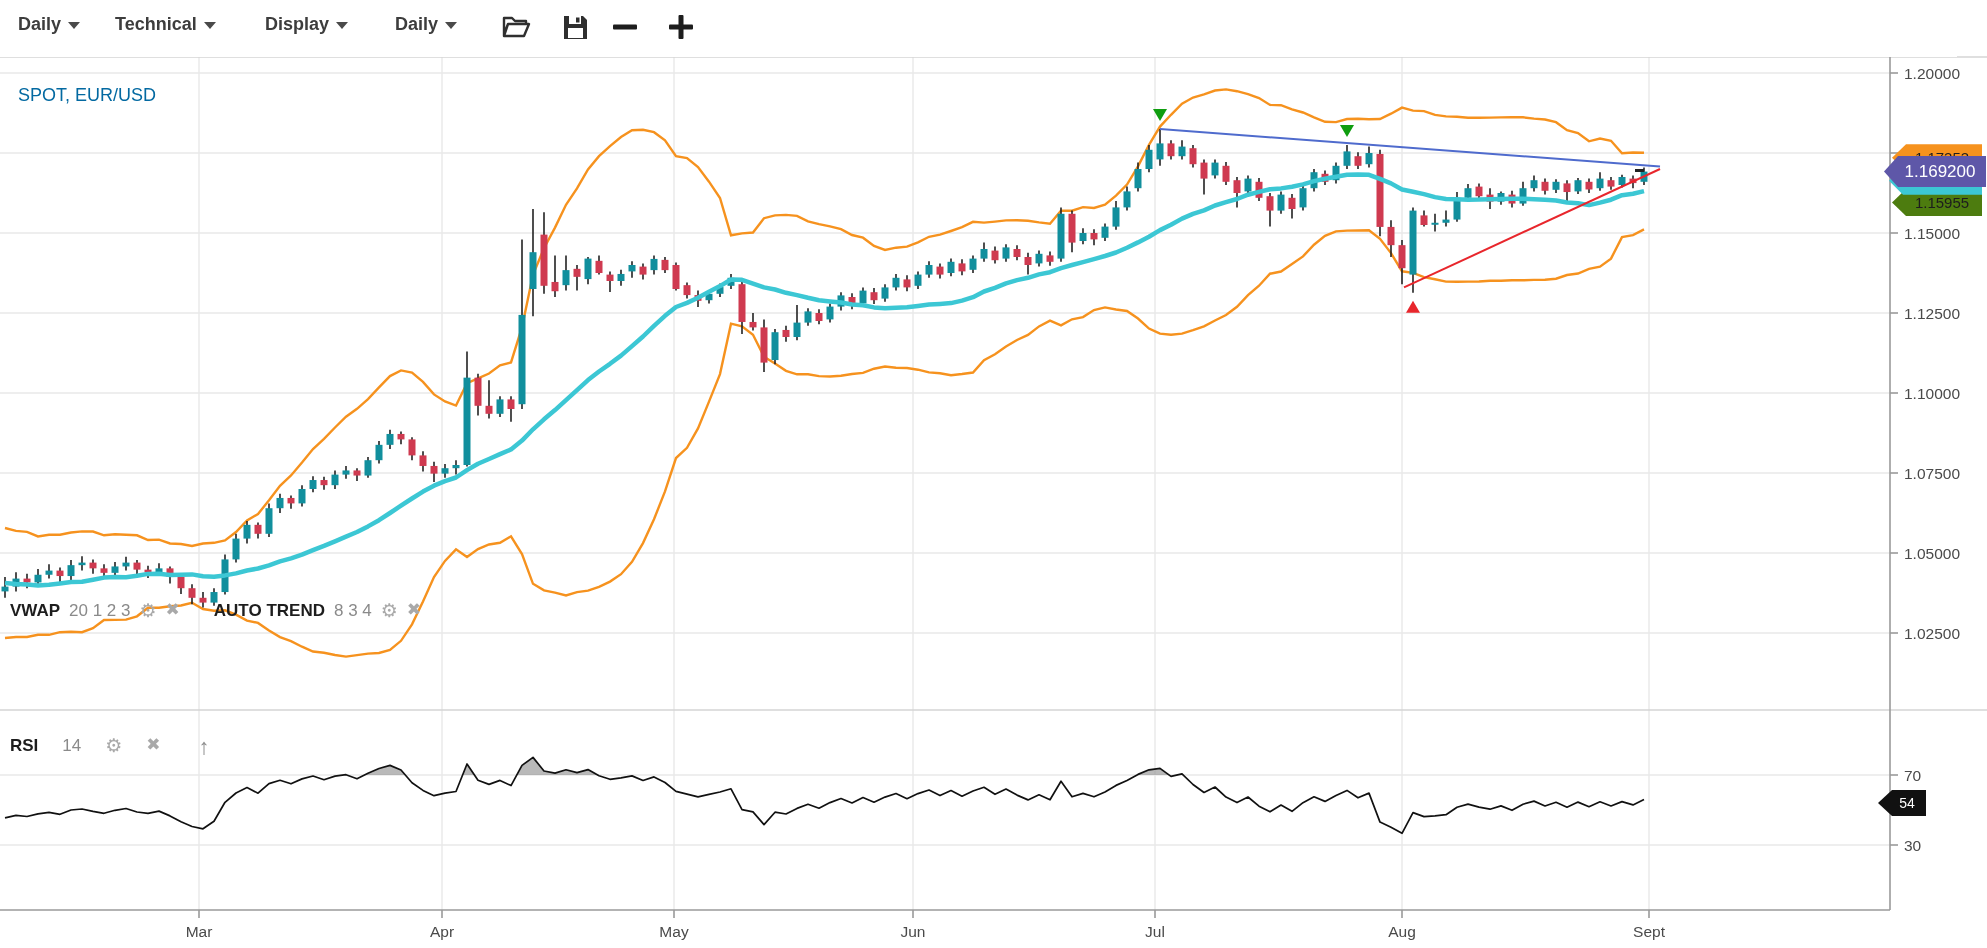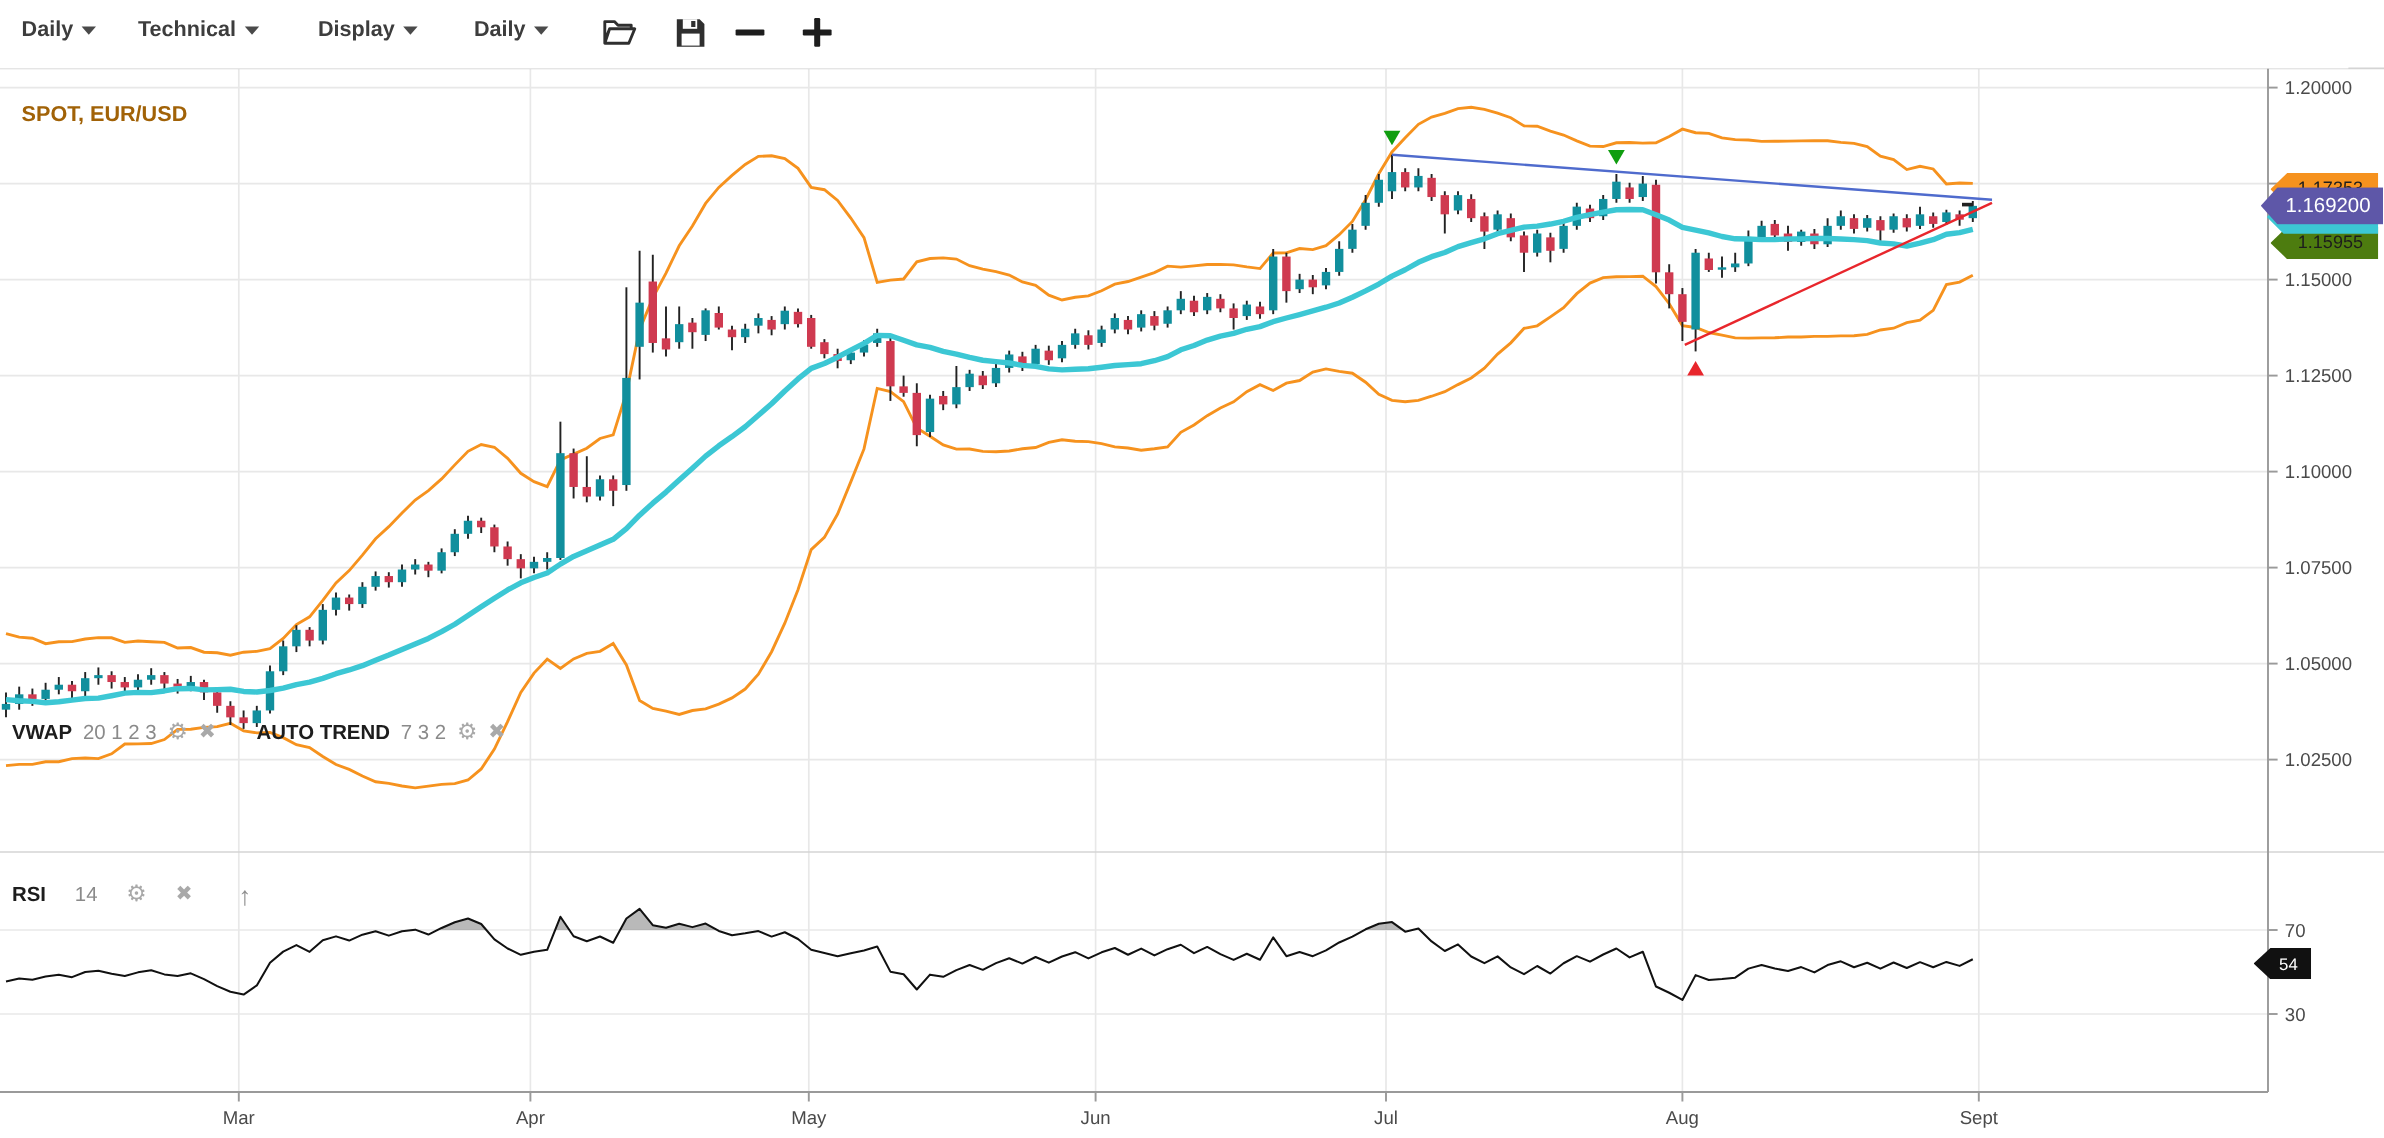--- a/index.html
+++ b/index.html
@@ -9,21 +9,21 @@
   .toolbar{position:absolute;left:0;top:0;width:100%;height:57px;background:#fff;z-index:30;}
   .menu-btn{position:absolute;top:14px;display:flex;align-items:center;gap:7px;cursor:pointer;
     font-weight:bold;font-size:18px;color:#3d3d3d;}
   .caret{width:0;height:0;border-left:6px solid transparent;border-right:6px solid transparent;
     border-top:7px solid #4a4a4a;margin-top:2px;}
   .tool-icon{position:absolute;top:8px;width:38px;height:38px;display:flex;align-items:center;
     justify-content:center;cursor:pointer;}
   
   #chart-svg{position:absolute;left:0;top:0;z-index:1;}
   text{font-family:"Liberation Sans",sans-serif;}
-  .symbol-label{position:absolute;left:18px;top:85px;font-size:18px;font-weight:bold;color:#a16207;z-index:5;}
+  .symbol-label{position:absolute;left:18px;top:85px;font-size:18px;font-weight:normal;color:#0369a1;z-index:5;}
   .legend{position:absolute;display:flex;gap:9px;z-index:6;font-size:17px;color:#8a8a8a;}
   .legend .lname{font-weight:bold;color:#1d1d1d;}
   .legend .licon{color:#a9a9a9;font-size:19px;cursor:pointer;line-height:1;}
   .legend .lclose{font-size:17px;}
   .legend .lexpand{font-size:22px;color:#8f8f8f;margin-left:14px;}
   .legend-vwap{left:10px;top:601px;}
   .legend-rsi{left:10px;top:736px;gap:24px;}
   .gap28{width:16px;}
   
   .badge{position:absolute;display:flex;align-items:center;justify-content:center;
@@ -476,21 +476,21 @@
 
   <div class="symbol-label">SPOT, EUR/USD</div>
 
   <div class="legend legend-vwap">
     <span class="lname">VWAP</span>
     <span>20 1 2 3</span>
     <span class="licon">⚙</span>
     <span class="licon lclose">✖</span>
     <span class="gap28"></span>
     <span class="lname">AUTO TREND</span>
-    <span>7 3 2</span>
+    <span>8 3 4</span>
     <span class="licon">⚙</span>
     <span class="licon lclose">✖</span>
   </div>
 
   <div class="legend legend-rsi">
     <span class="lname">RSI</span>
     <span>14</span>
     <span class="licon">⚙</span>
     <span class="licon lclose">✖</span>
     <span class="licon lexpand">↑</span>

